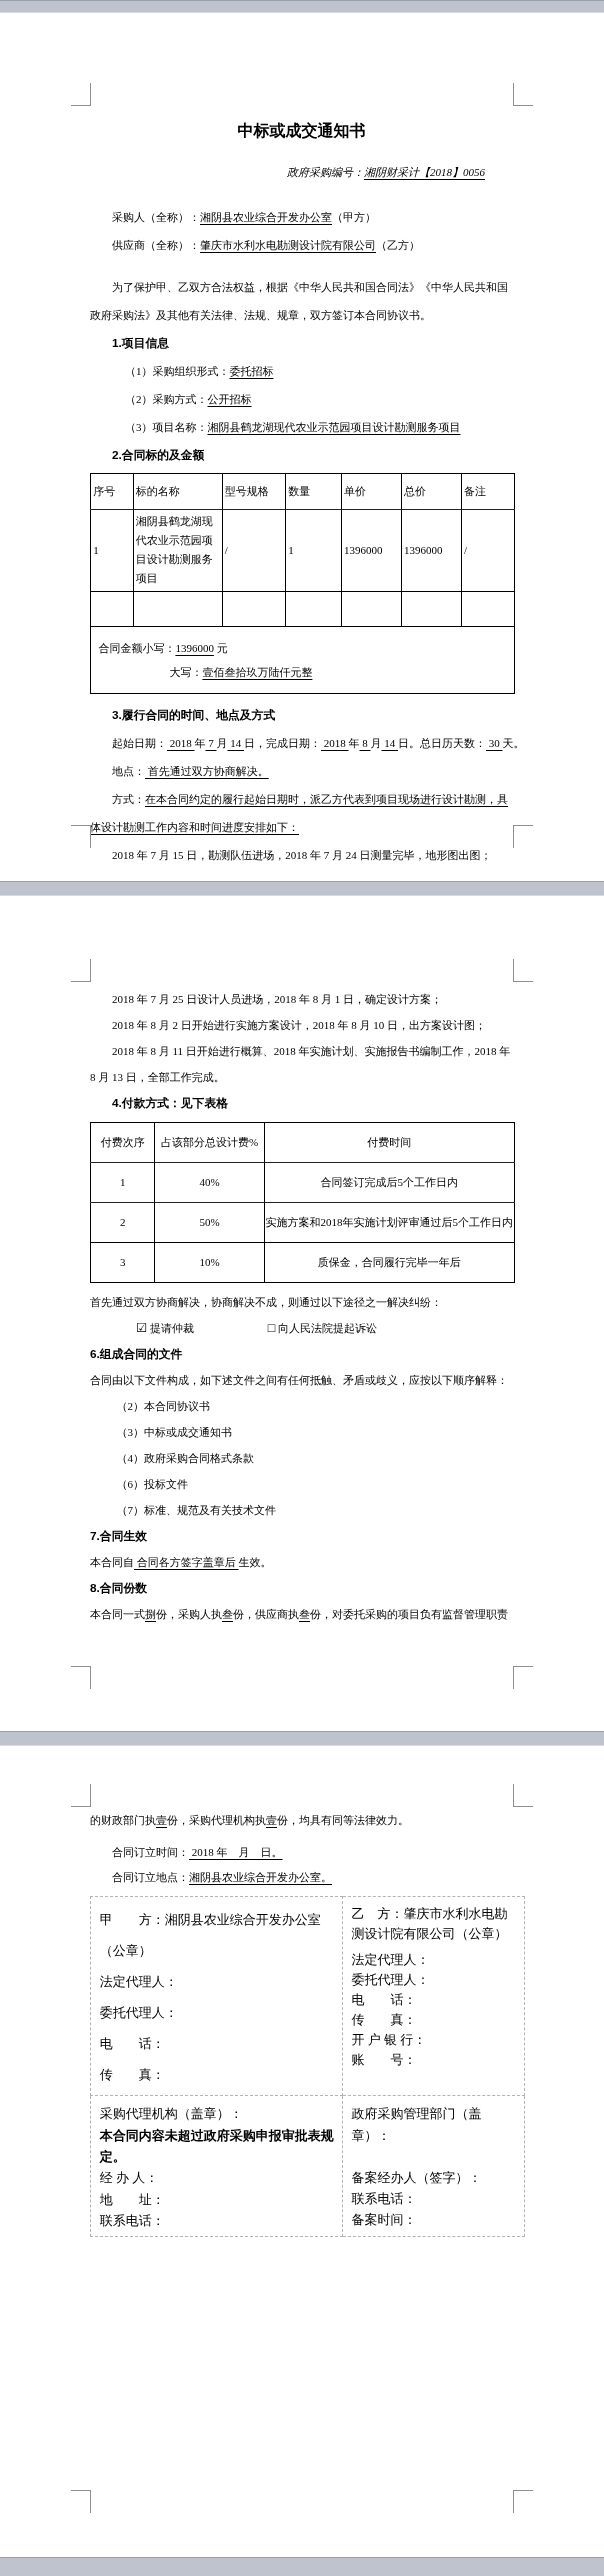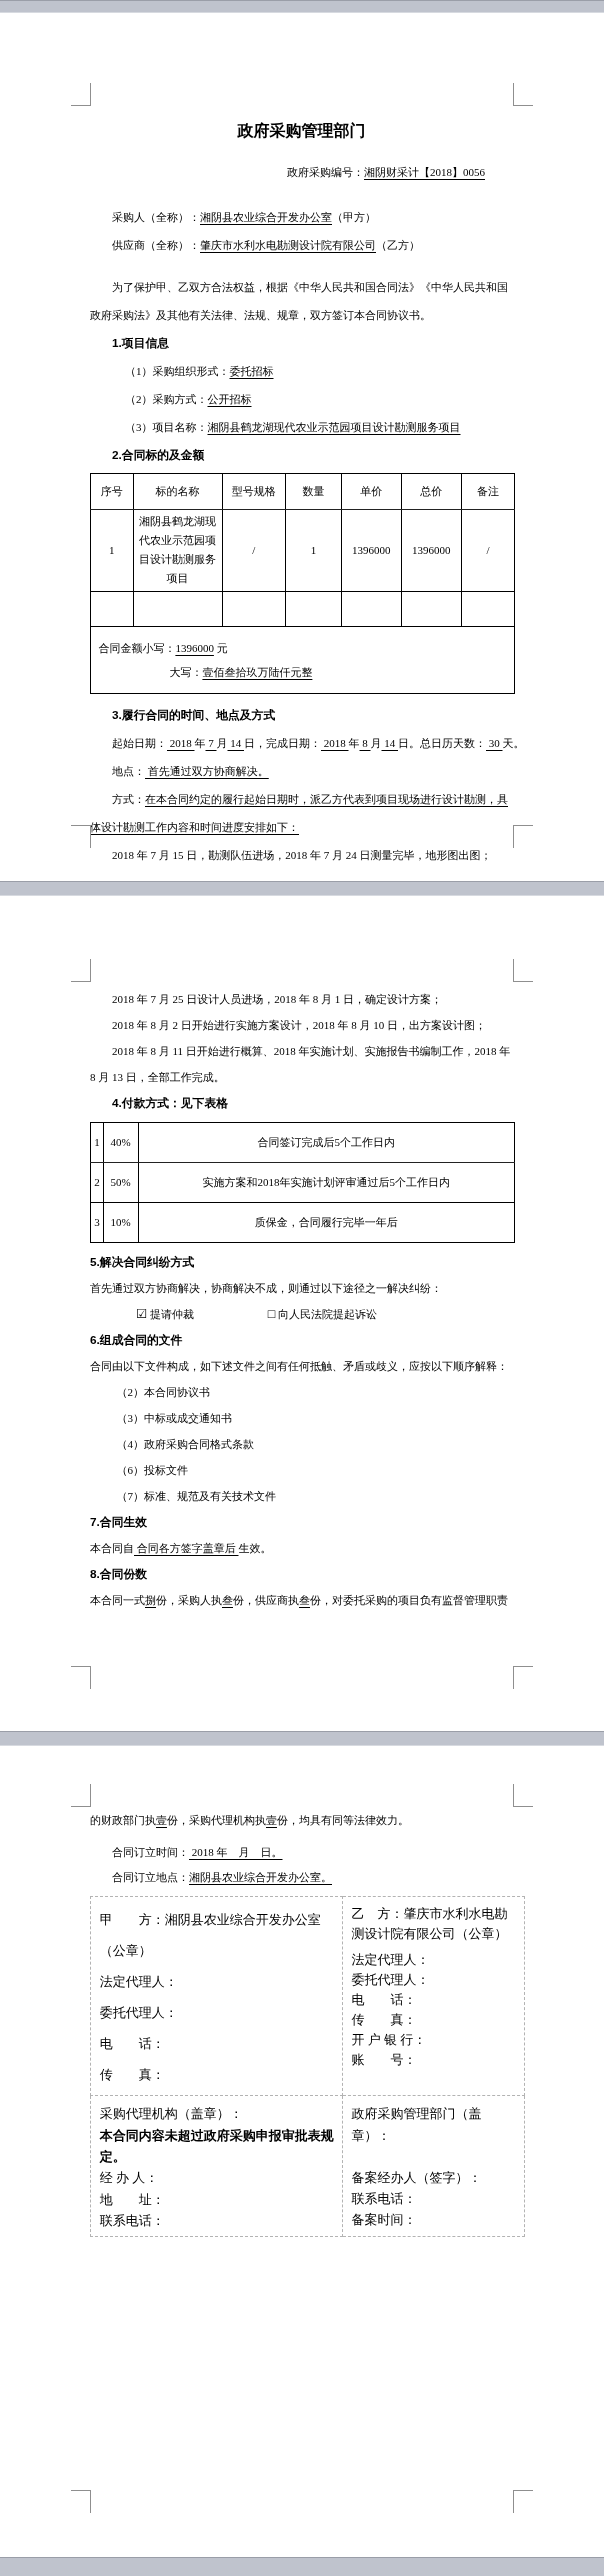--- a/index.html
+++ b/index.html
@@ -16,28 +16,28 @@
   p{margin:0;line-height:28px;}
   .p2 p{line-height:26px;}
   .p3 p{line-height:25px;}
   .title{font-family:"Liberation Sans",sans-serif;font-weight:bold;font-size:16px;
          text-align:center;line-height:29.5px;}
   .h{font-family:"Liberation Sans",sans-serif;font-weight:bold;font-size:11.8px;text-indent:22px;}
   .ind{text-indent:22px;}
   .item{margin-left:35px;white-space:nowrap;}
   .file{margin-left:26.5px;white-space:nowrap;}
   .nw{white-space:nowrap;}
-  .no-line{text-align:right;padding-right:28px;}
+  .no-line{text-align:right;padding-right:28px;font-style:italic;}
   .gap-top{margin-top:11.8px;}
   .u{text-decoration:underline;text-underline-offset:2.9px;}
   .bold-sans{font-family:"Liberation Sans",sans-serif;font-weight:bold;}
   
   table{border-collapse:collapse;}
   .t1{width:425px;margin:4.4px 0;border:1.5px solid #2a2a2a;}
-  .t1 td{border:0.7px solid #000;text-align:center;vertical-align:middle;font-size:11px;
+  .t1 td{border:0.7px solid #000;vertical-align:middle;font-size:11px;
          padding:1.5px 2.2px;line-height:19px;}
   .t1 tr.head td{height:32px;border-bottom:1.5px solid #222;}
   .t1 tr.r1 td{height:78px;}
   .t1 tr.r2 td{height:31px;}
   .t1 td.foot{height:57px;text-align:left;padding:4.4px 7.4px;line-height:24px;}
   .t1 .big-line{margin-left:71px;display:block;}
   
   .pt{width:425px;margin:5.9px 0;border:1.5px solid #2a2a2a;}
   .pt td{border:0.7px solid #000;text-align:center;vertical-align:middle;font-size:11px;
          height:37px;white-space:nowrap;}
@@ -59,21 +59,21 @@
 <body>
 
 <div class="band" style="height:13.3px"></div>
 
 <div class="page" style="height:868px;padding-top:103px">
   <div class="cm tl" style="top:70px"></div>
   <div class="cm tr" style="top:70px"></div>
   <div class="cm bl" style="top:812px"></div>
   <div class="cm br" style="top:812px"></div>
 
-  <div class="title">政府采购管理部门</div>
+  <div class="title">中标或成交通知书</div>
 
   <p class="no-line gap-top"><span>政府采购编号：</span><span class="u">湘阴财采计【2018】0056</span></p>
 
   <p class="ind nw" style="margin-top:17.7px"><span>采购人（全称）：</span><span class="u">湘阴县农业综合开发办公室</span><span>（甲方）</span></p>
   <p class="ind nw"><span>供应商（全称）：</span><span class="u">肇庆市水利水电勘测设计院有限公司</span><span>（乙方）</span></p>
 
   <p class="ind" style="margin-top:13.3px">为了保护甲、乙双方合法权益，根据《中华人民共和国合同法》《中华人民共和国政府采购法》及其他有关法律、法规、规章，双方签订本合同协议书。</p>
 
   <p class="h">1.项目信息</p>
   <p class="item"><span>（1）采购组织形式：</span><span class="u">委托招标</span></p>
@@ -136,39 +136,43 @@
   <div class="cm br" style="top:770px"></div>
 
   <p class="ind nw">2018 年 7 月 25 日设计人员进场，2018 年 8 月 1 日，确定设计方案；</p>
   <p class="ind nw">2018 年 8 月 2 日开始进行实施方案设计，2018 年 8 月 10 日，出方案设计图；</p>
   <p class="ind">2018 年 8 月 11 日开始进行概算、2018 年实施计划、实施报告书编制工作，2018 年 8 月 13 日，全部工作完成。</p>
 
   <p class="h">4.付款方式：见下表格</p>
 
   <table class="pt">
     <tbody>
+        <tr class="head">
+      <td style="width:77px">付费次序</td>
+      <td style="width:114px">占该部分总设计费%</td>
+      <td>付费时间</td>
+    </tr>
     <tr class="row1">
       <td>1</td>
       <td>40%</td>
       <td>合同签订完成后5个工作日内</td>
     </tr>
     <tr>
       <td>2</td>
       <td>50%</td>
       <td>实施方案和2018年实施计划评审通过后5个工作日内</td>
     </tr>
     <tr>
       <td>3</td>
       <td>10%</td>
       <td>质保金，合同履行完毕一年后</td>
     </tr>
   </tbody>
     </table>
 
-  <p class="h" style="text-indent:0">5.解决合同纠纷方式</p>
   <p class="nw">首先通过双方协商解决，协商解决不成，则通过以下途径之一解决纠纷：</p>
   <p class="nw" style="margin-left:46px">
     <span class="cb">☑</span>
     <span>提请仲裁</span>
     <span class="cb" style="margin-left:71px">□</span>
     <span>向人民法院提起诉讼</span>
   </p>
 
   <p class="h" style="text-indent:0">6.组成合同的文件</p>
   <p class="nw">合同由以下文件构成，如下述文件之间有任何抵触、矛盾或歧义，应按以下顺序解释：</p>

